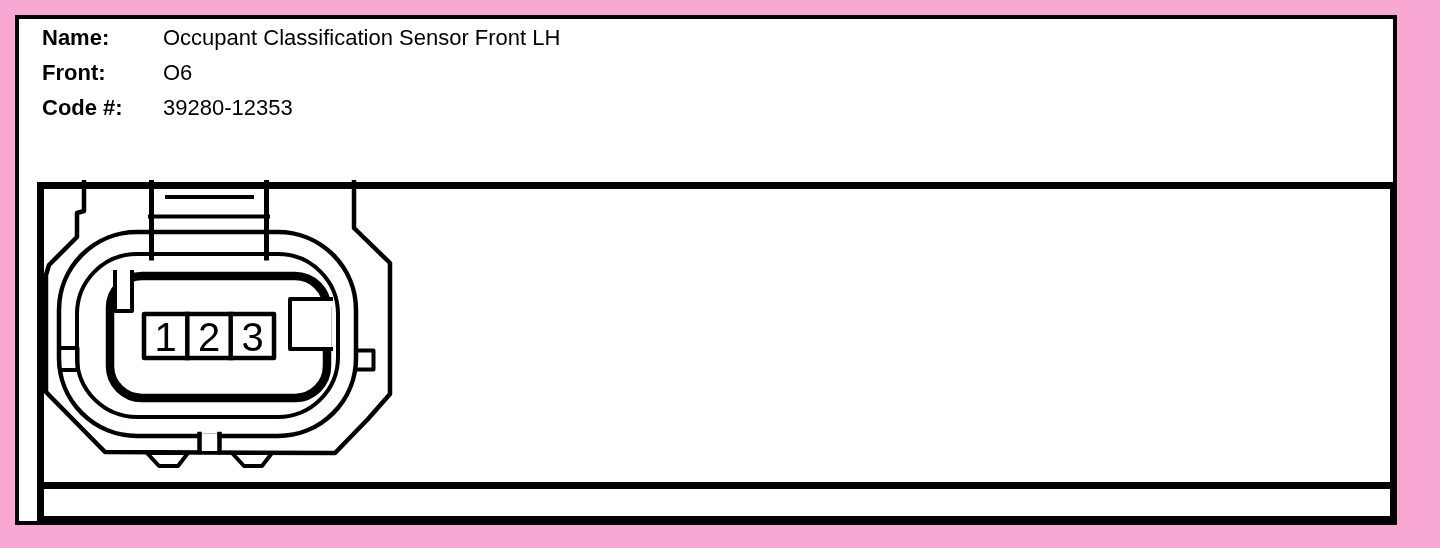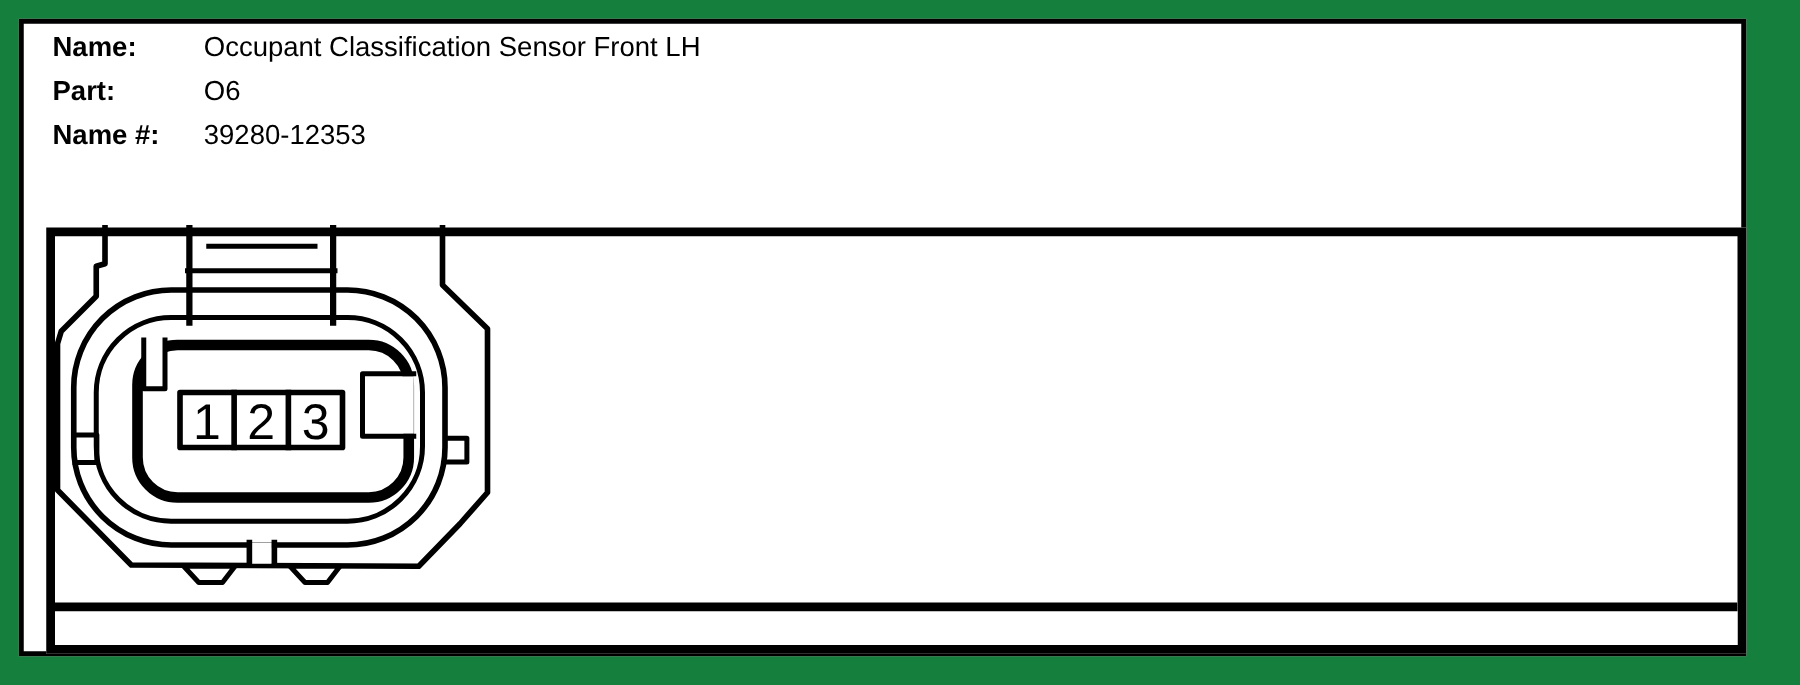--- a/index.html
+++ b/index.html
@@ -1,17 +1,17 @@
 <!DOCTYPE html>
 <html><head>
 <meta charset="utf-8">
 <style>
   html,body { margin:0; padding:0; background:#ffffff; }
   .page {
-    position:relative; width:1440px; height:548px; background:#15803d;
+    position:relative; width:1440px; height:548px; background:#f9a8d4;
     font-family:"Liberation Sans", sans-serif; color:#000;
     overflow:hidden;
   }
   .outer-frame {
     position:absolute; left:15px; top:15px; width:1382px; height:510px;
     border:4px solid #000; box-sizing:border-box; background:#fff;
   }
   .header { position:absolute; left:23px; top:8px; }
   .header-row { line-height:22px; font-size:22px; margin-bottom:13px; white-space:nowrap; }
   .field-label { display:inline-block; width:121px; font-weight:bold; }
@@ -31,24 +31,24 @@
 <body>
 
 <div class="page">
 
   <div class="outer-frame">
     <div class="header">
       <div class="header-row">
         <span class="field-label">Name:</span><span class="field-value">Occupant Classification Sensor Front LH</span>
       </div>
       <div class="header-row">
-        <span class="field-label">Part:</span><span class="field-value">O6</span>
+        <span class="field-label">Front:</span><span class="field-value">O6</span>
       </div>
       <div class="header-row">
-        <span class="field-label">Name #:</span><span class="field-value">39280-12353</span>
+        <span class="field-label">Code #:</span><span class="field-value">39280-12353</span>
       </div>
     </div>
   </div>
 
   <div class="drawing-box">
     <div class="bottom-strip"></div>
   </div>
 
   <svg class="connector-svg" viewBox="36 180 366 296" xmlns="http://www.w3.org/2000/svg">
     <g stroke="#000000" fill="none" stroke-linejoin="round" stroke-linecap="square">

